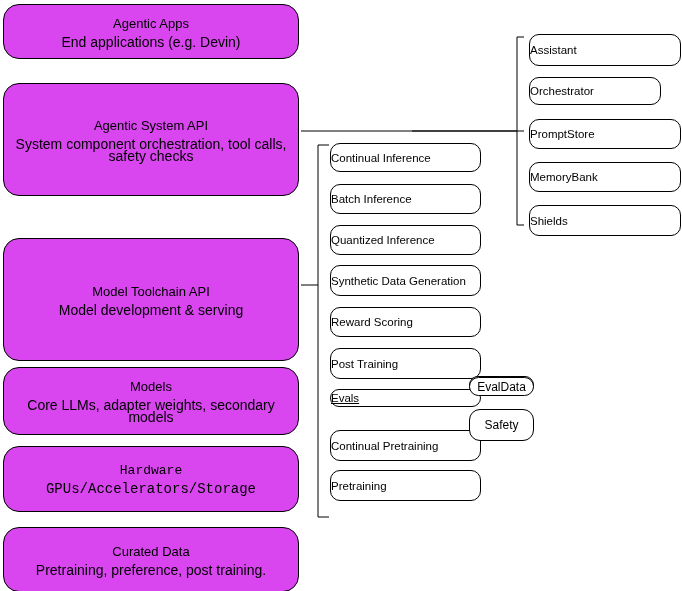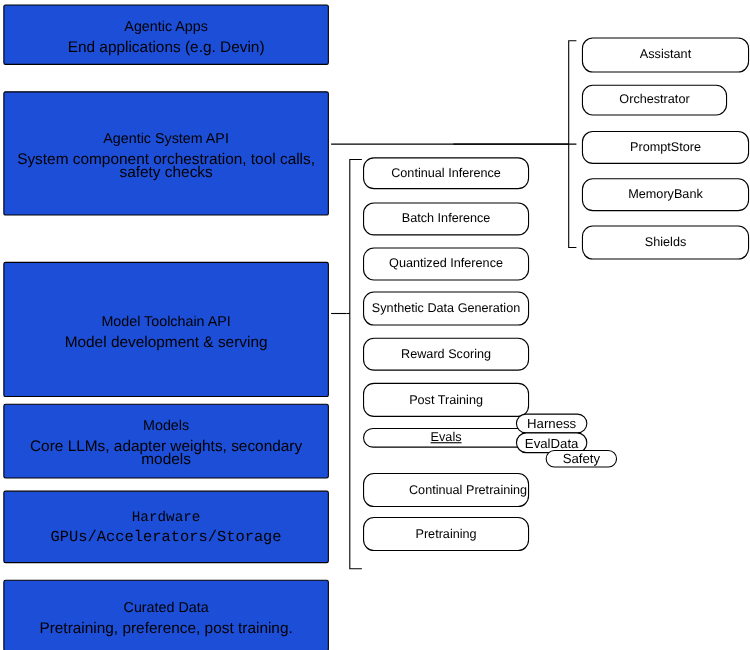--- a/index.html
+++ b/index.html
@@ -15,22 +15,22 @@
     position: relative;
     width: 682px;
     height: 591px;
     overflow: hidden;
     background: #ffffff;
   }
   .box {
     position: absolute;
     box-sizing: border-box;
     border: 1px solid #000000;
-    background: #1d4ed8;
-    border-radius: 2px;
+    background: #d946ef;
+    border-radius: 16px;
     display: flex;
     flex-direction: column;
     align-items: center;
     justify-content: center;
     text-align: center;
   }
   .layer-title {
     font-size: 13px;
     line-height: 16px;
     color: #000000;
@@ -42,21 +42,21 @@
     color: #000000;
   }
   .pill {
     position: absolute;
     box-sizing: border-box;
     border: 1px solid #000000;
     background: #ffffff;
     border-radius: 10px;
     display: flex;
     align-items: center;
-    justify-content: center;
+    justify-content: flex-start;
     font-size: 11.5px;
     text-align: center;
   }
   .small-pill {
     position: absolute;
     box-sizing: border-box;
     border: 1px solid #000000;
     background: #ffffff;
     border-radius: 11px;
     display: flex;
@@ -151,30 +151,30 @@
   </div>
   <div class="pill" style="left:330px; top:307px; width:151px; height:30px;">
     <span>Reward Scoring</span>
   </div>
   <div class="pill" style="left:330px; top:348px; width:151px; height:31px;">
     <span>Post Training</span>
   </div>
   <div class="pill" style="left:330px; top:389px; width:151px; height:18px;text-decoration:underline;">
     <span>Evals</span>
   </div>
-  <div class="pill" style="left:330px; top:430px; width:151px; height:31px;padding-left:40px;">
+  <div class="pill" style="left:330px; top:430px; width:151px; height:31px;">
     <span>Continual Pretraining</span>
   </div>
   <div class="pill" style="left:330px; top:470px; width:151px; height:31px;">
     <span>Pretraining</span>
   </div>
 
   <div class="small-pill" style="left:469px; top:376px; width:65px; height:18px;">
     <span>Harness</span>
   </div>
-  <div class="small-pill" style="left:469px; top:393px; width:65px; height:19px;">
+  <div class="small-pill" style="left:469px; top:377px; width:65px; height:19px;">
     <span>EvalData</span>
   </div>
-  <div class="small-pill" style="left:496px; top:409px; width:65px; height:16px;">
+  <div class="small-pill" style="left:469px; top:409px; width:65px; height:32px;">
     <span>Safety</span>
   </div>
 
 </div>
 
 </body></html>

